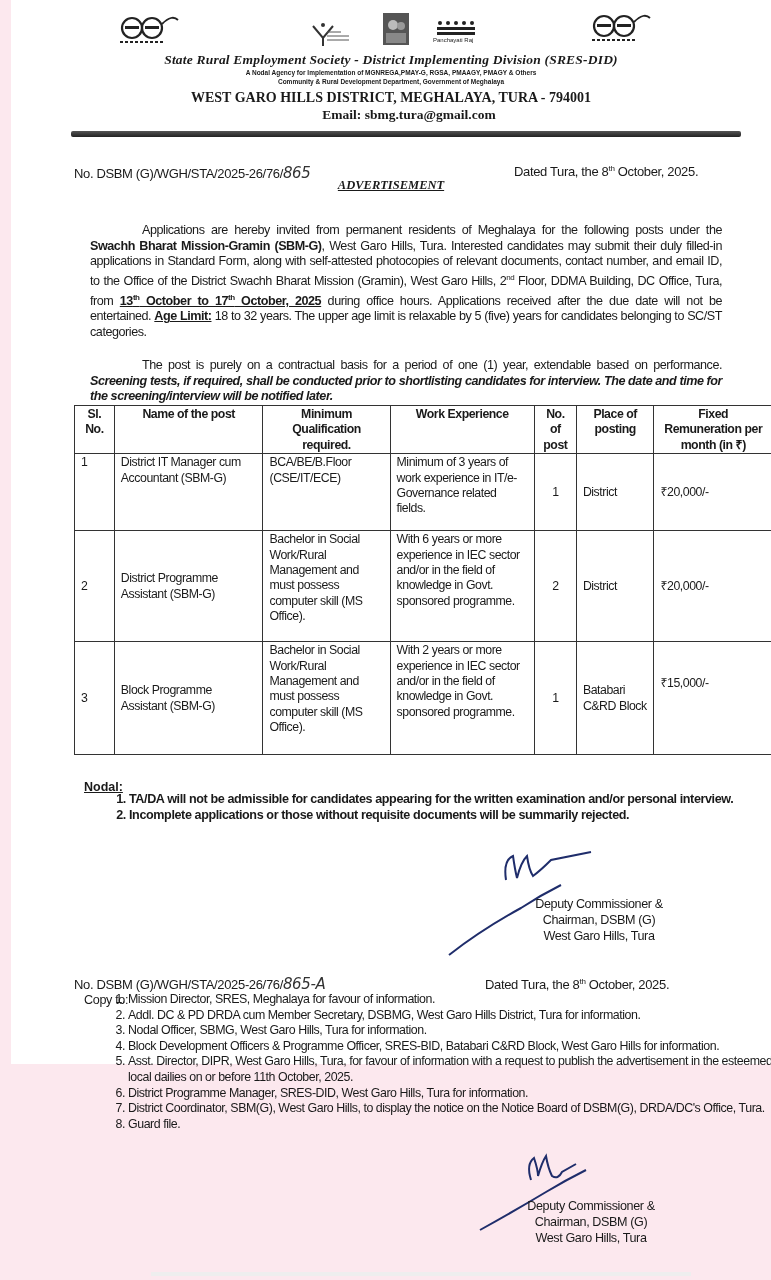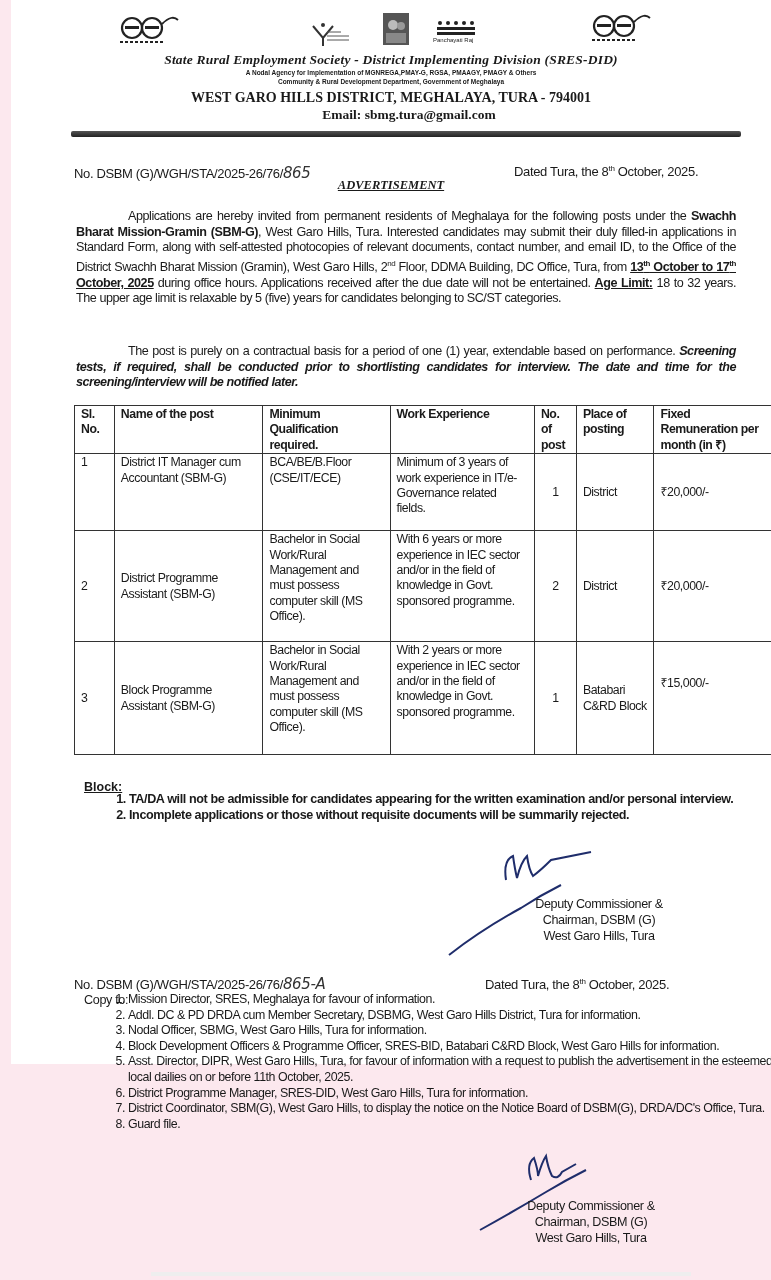--- a/index.html
+++ b/index.html
@@ -11,26 +11,26 @@
   .logo-svg{position:absolute;}
   .org-name{left:0;width:760px;top:52px;text-align:center;font-family:"Liberation Serif",serif;font-style:italic;font-weight:bold;font-size:13.5px;letter-spacing:0.2px;}
   .org-sub{left:0;width:760px;text-align:center;font-family:"Liberation Sans",sans-serif;font-weight:bold;font-size:6.5px;}
   .addr{left:0;width:760px;top:90px;text-align:center;font-family:"Liberation Serif",serif;font-weight:bold;font-size:14px;}
   .email{left:0;width:760px;top:107px;text-align:center;font-family:"Liberation Serif",serif;font-weight:bold;font-size:13.5px;padding-left:36px;box-sizing:border-box;}
   .rule{left:60px;top:131px;width:670px;height:6px;background:linear-gradient(#555,#222);border-radius:2px;}
   .line-text{font-size:13px;font-family:"Liberation Sans",sans-serif;letter-spacing:-0.35px;margin-top:17px;}
   .hand{font-family:"DejaVu Sans",sans-serif;font-style:italic;font-size:15px;color:#333;}
   .adv{left:0;width:760px;top:178px;text-align:center;font-weight:bold;font-style:italic;text-decoration:underline;font-size:12.5px;font-family:"Liberation Serif",serif;}
   .para{left:63px;width:664px;font-size:12.6px;line-height:15.6px;text-align:justify;font-family:"Liberation Sans",sans-serif;letter-spacing:-0.45px;}
-  .para p{margin:2px;text-indent:52px;}
+  .para p{margin:16px;text-indent:52px;}
   .para b{font-weight:bold;}
   .para .ul{text-decoration:underline;font-weight:bold;}
   table.posts{position:absolute;left:63px;top:405px;width:699px;border-collapse:collapse;font-family:"Liberation Sans",sans-serif;font-size:12.3px;line-height:15.4px;letter-spacing:-0.45px;}
   table.posts th, table.posts td{border:1px solid #333;vertical-align:top;padding:1px 6px 0 6px;text-align:left;}
-  table.posts th{font-weight:bold;}
+  table.posts th{font-weight:bold;text-align:center;}
   table.posts td.mid{vertical-align:middle;}
   table.posts td.ctr{text-align:center;}
   .note{left:73px;top:780px;font-weight:bold;text-decoration:underline;font-size:12.5px;}
   ol.notes{position:absolute;left:72px;top:792px;width:660px;margin:0;padding-left:46px;font-weight:bold;font-size:12.6px;line-height:15.6px;letter-spacing:-0.4px;font-family:"Liberation Sans",sans-serif;}
   .sig{font-size:12.6px;line-height:15.8px;text-align:center;font-family:"Liberation Sans",sans-serif;letter-spacing:-0.4px;}
   .copyto{left:73px;top:976px;font-size:12.6px;}
   ol.copies{position:absolute;left:73px;top:992px;width:660px;margin:0;padding-left:44px;font-size:12.4px;line-height:15.6px;letter-spacing:-0.45px;font-family:"Liberation Sans",sans-serif;}
   .faint{left:140px;top:1272px;width:540px;height:4px;background:#eee;}
 </style>
 </head>
@@ -150,21 +150,21 @@
         <td class="mid">Block Programme Assistant (SBM-G)</td>
         <td>Bachelor in Social Work/Rural Management and must possess computer skill (MS Office).</td>
         <td>With 2 years or more experience in IEC sector and/or in the field of knowledge in Govt. sponsored programme.</td>
         <td class="mid ctr">1</td>
         <td class="mid">Batabari C&amp;RD Block</td>
         <td class="mid" style="vertical-align:top;padding-top:34px">₹15,000/-</td>
       </tr>
     </tbody>
   </table>
 
-  <div class="abs note">Block:</div>
+  <div class="abs note">Nodal:</div>
   <ol class="notes">
     <li>TA/DA will not be admissible for candidates appearing for the written examination and/or personal interview.</li>
     <li>Incomplete applications or those without requisite documents will be summarily rejected.</li>
   </ol>
 
   <svg class="abs" style="left:430px;top:850px" width="170" height="110">
     <path d="M8 105 Q40 80 80 58 Q100 45 120 35" fill="none" stroke="#1f2d6b" stroke-width="2"></path>
     <path d="M65 30 Q62 10 72 6 Q74 20 76 28 Q80 12 86 6 Q88 20 92 26 Q100 20 110 10 Q130 6 150 2" fill="none" stroke="#1f2d6b" stroke-width="2"></path>
   </svg>
   <div class="abs sig" style="left:488px;top:897px;width:200px">

